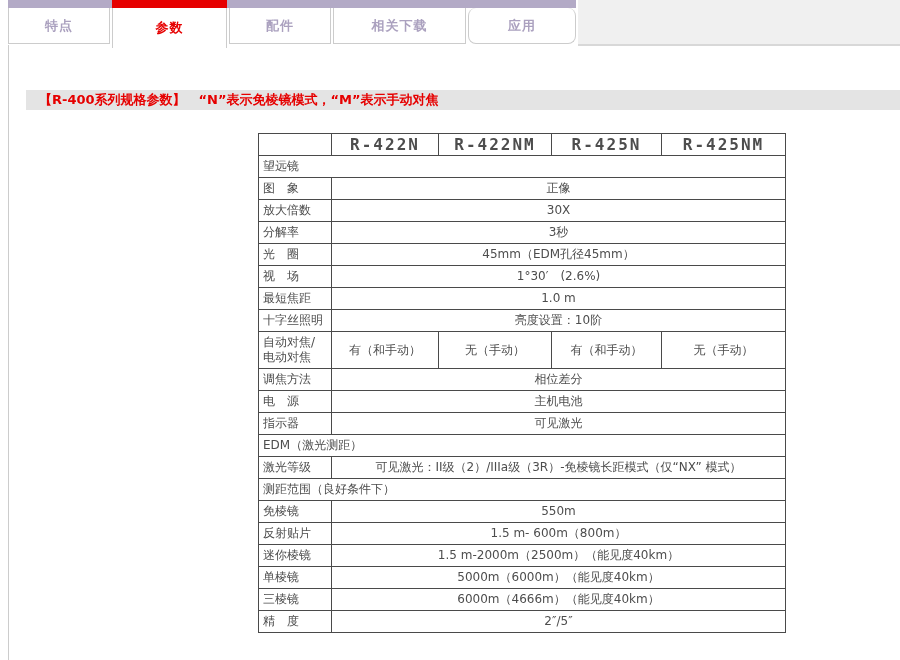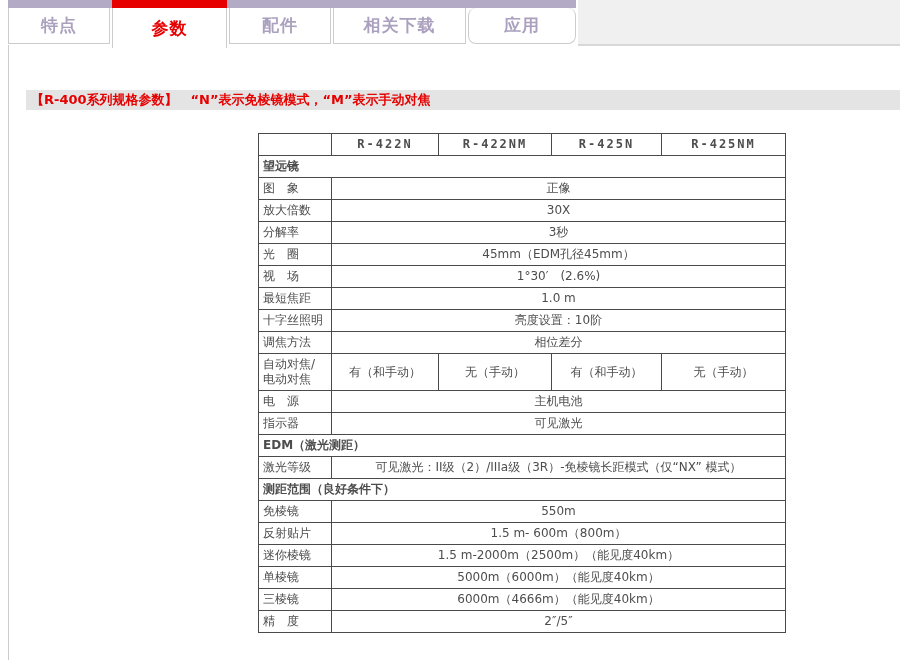--- a/index.html
+++ b/index.html
@@ -13,58 +13,58 @@
     position:absolute;left:8px;top:0;width:568px;height:8px;
     background:#b3aac6;
   }
   .active-strip{
     position:absolute;top:0;height:8px;background:#e60000;z-index:3;
   }
   .tab{
     position:absolute;top:8px;height:36px;background:#ffffff;
     border:1px solid #cccccc;border-top:none;box-sizing:border-box;
     display:flex;align-items:center;justify-content:center;
-    font-size:17px;font-weight:bold;color:#aba1bf;cursor:pointer;
+    font-size:13px;font-weight:bold;color:#aba1bf;cursor:pointer;
     letter-spacing:1px;
   }
   .tab.active{
     color:#e60000;border-bottom:none;height:40px;z-index:2;
   }
   .tabbar-right-fill{
     position:absolute;left:578px;top:0;width:322px;height:44px;
     background:#f0f0f0;border-bottom:2px solid #d8d8d8;box-sizing:content-box;
   }
   .left-rule{
     position:absolute;left:8px;top:45px;bottom:0;width:1px;background:#cccccc;
   }
   
   .caption-strip{
     position:absolute;left:26px;right:0;top:90px;height:20px;
     background:#e4e4e4;display:flex;align-items:center;
-    padding-left:5px;box-sizing:border-box;
+    padding-left:13px;box-sizing:border-box;
   }
   .caption-strip .caption-text{
     color:#e60000;font-size:13px;font-weight:bold;white-space:nowrap;
   }
   
   .spec-table-wrap{position:absolute;left:258px;top:133px;}
   table.spec{
     border-collapse:collapse;table-layout:fixed;width:527px;
     font-size:12px;color:#4d4d4d;
   }
   table.spec td{
     border:1px solid #4a4a4a;padding:3px 4px;line-height:15px;
     overflow:hidden;
   }
   td.model-cell{
     text-align:center;font-weight:bold;letter-spacing:2px;
     font-family:"DejaVu Sans Mono","Liberation Mono",monospace;
-    font-size:12px;
+    font-size:16px;
   }
-  td.section-cell{font-weight:bold;text-align:left;padding-left:6px;margin-top:31px;}
+  td.section-cell{font-weight:normal;text-align:left;padding-left:6px;margin-top:31px;}
   td.label-cell{text-align:left;padding-left:6px;margin-left:48px;}
   td.value-cell{text-align:center;}
 </style>
 </head>
 <body>
 
 <div class="top-strip"></div>
 <div id="tab-bar">
     <div class="tab" style="left: 8px; width: 102px;">
       <span>特点</span>
@@ -131,29 +131,29 @@
         </tr>
         <tr>
           <td class="label-cell">最短焦距</td>
           <td class="value-cell" colspan="4">1.0 m</td>
         </tr>
         <tr>
           <td class="label-cell">十字丝照明</td>
           <td class="value-cell" colspan="4">亮度设置：10阶</td>
         </tr>
         <tr>
-          <td class="label-cell">调焦方法</td>
-          <td class="value-cell" colspan="4">相位差分</td>
-        </tr>
-        <tr>
           <td class="label-cell">自动对焦/ 电动对焦</td>
           <td class="value-cell">有（和手动）</td>
           <td class="value-cell">无（手动）</td>
           <td class="value-cell">有（和手动）</td>
           <td class="value-cell">无（手动）</td>
+        </tr>
+        <tr>
+          <td class="label-cell">调焦方法</td>
+          <td class="value-cell" colspan="4">相位差分</td>
         </tr>
         <tr>
           <td class="label-cell">电　源</td>
           <td class="value-cell" colspan="4">主机电池</td>
         </tr>
         <tr>
           <td class="label-cell">指示器</td>
           <td class="value-cell" colspan="4">可见激光</td>
         </tr>
         <tr>

